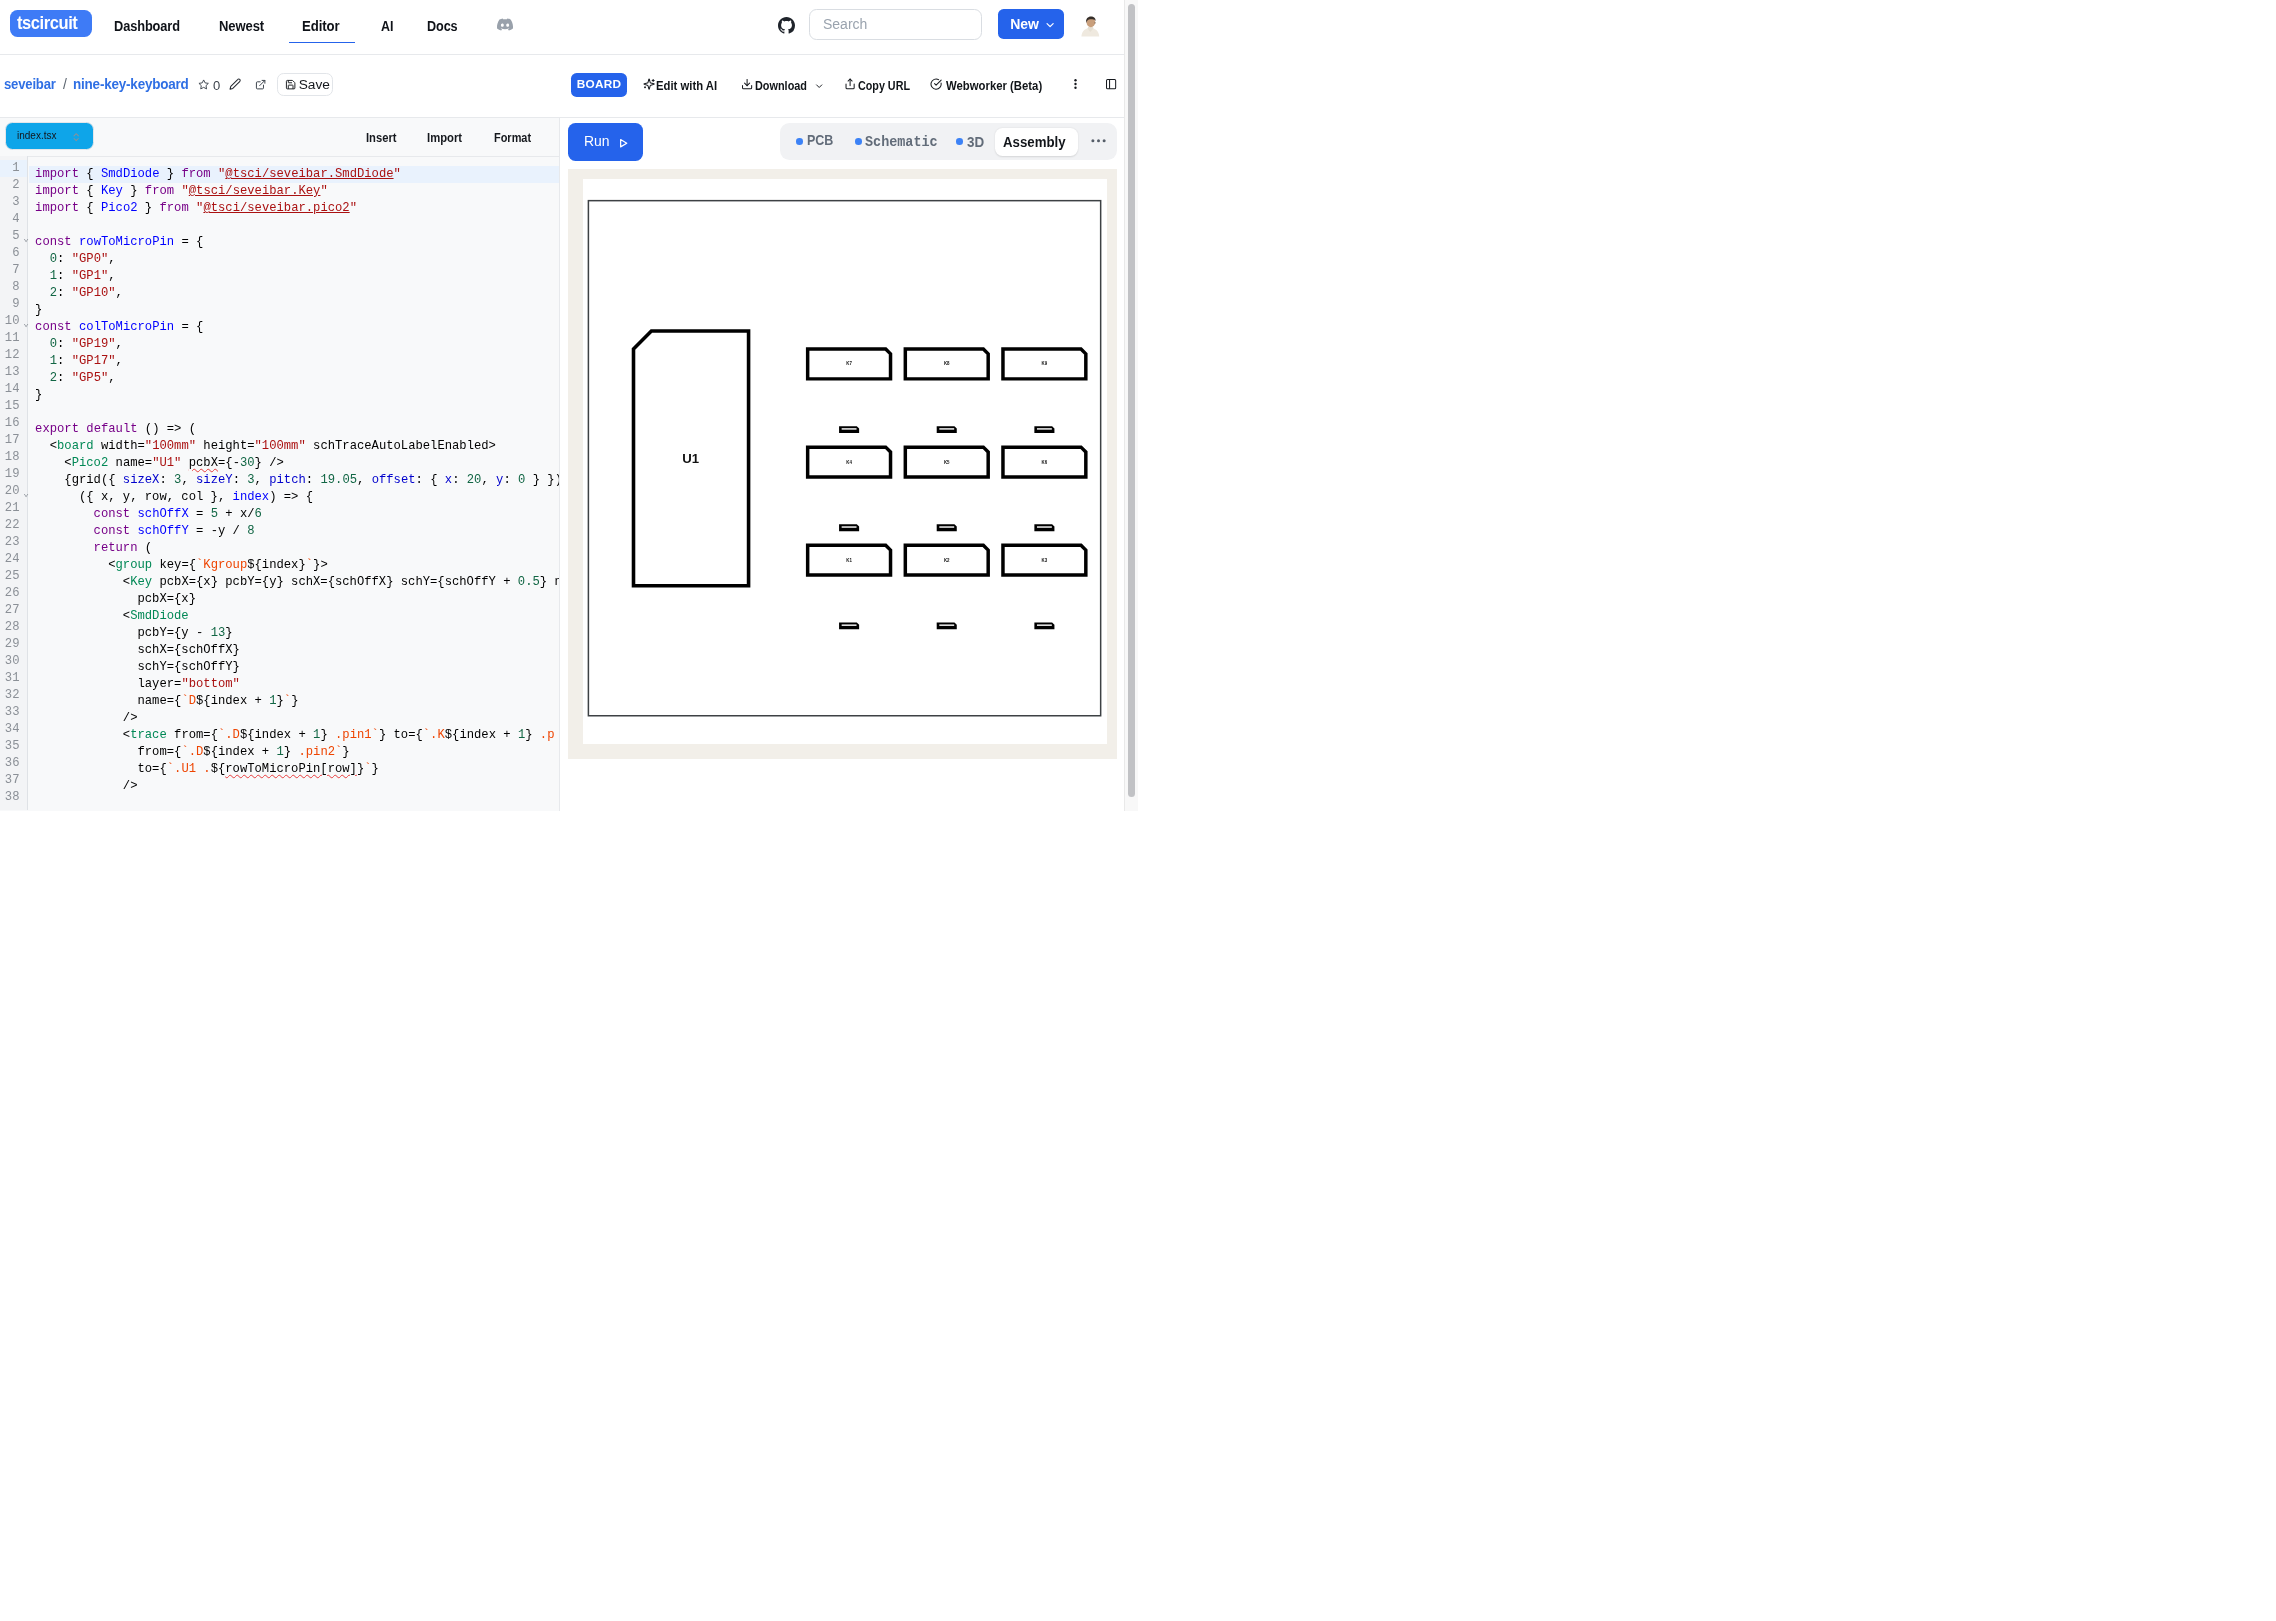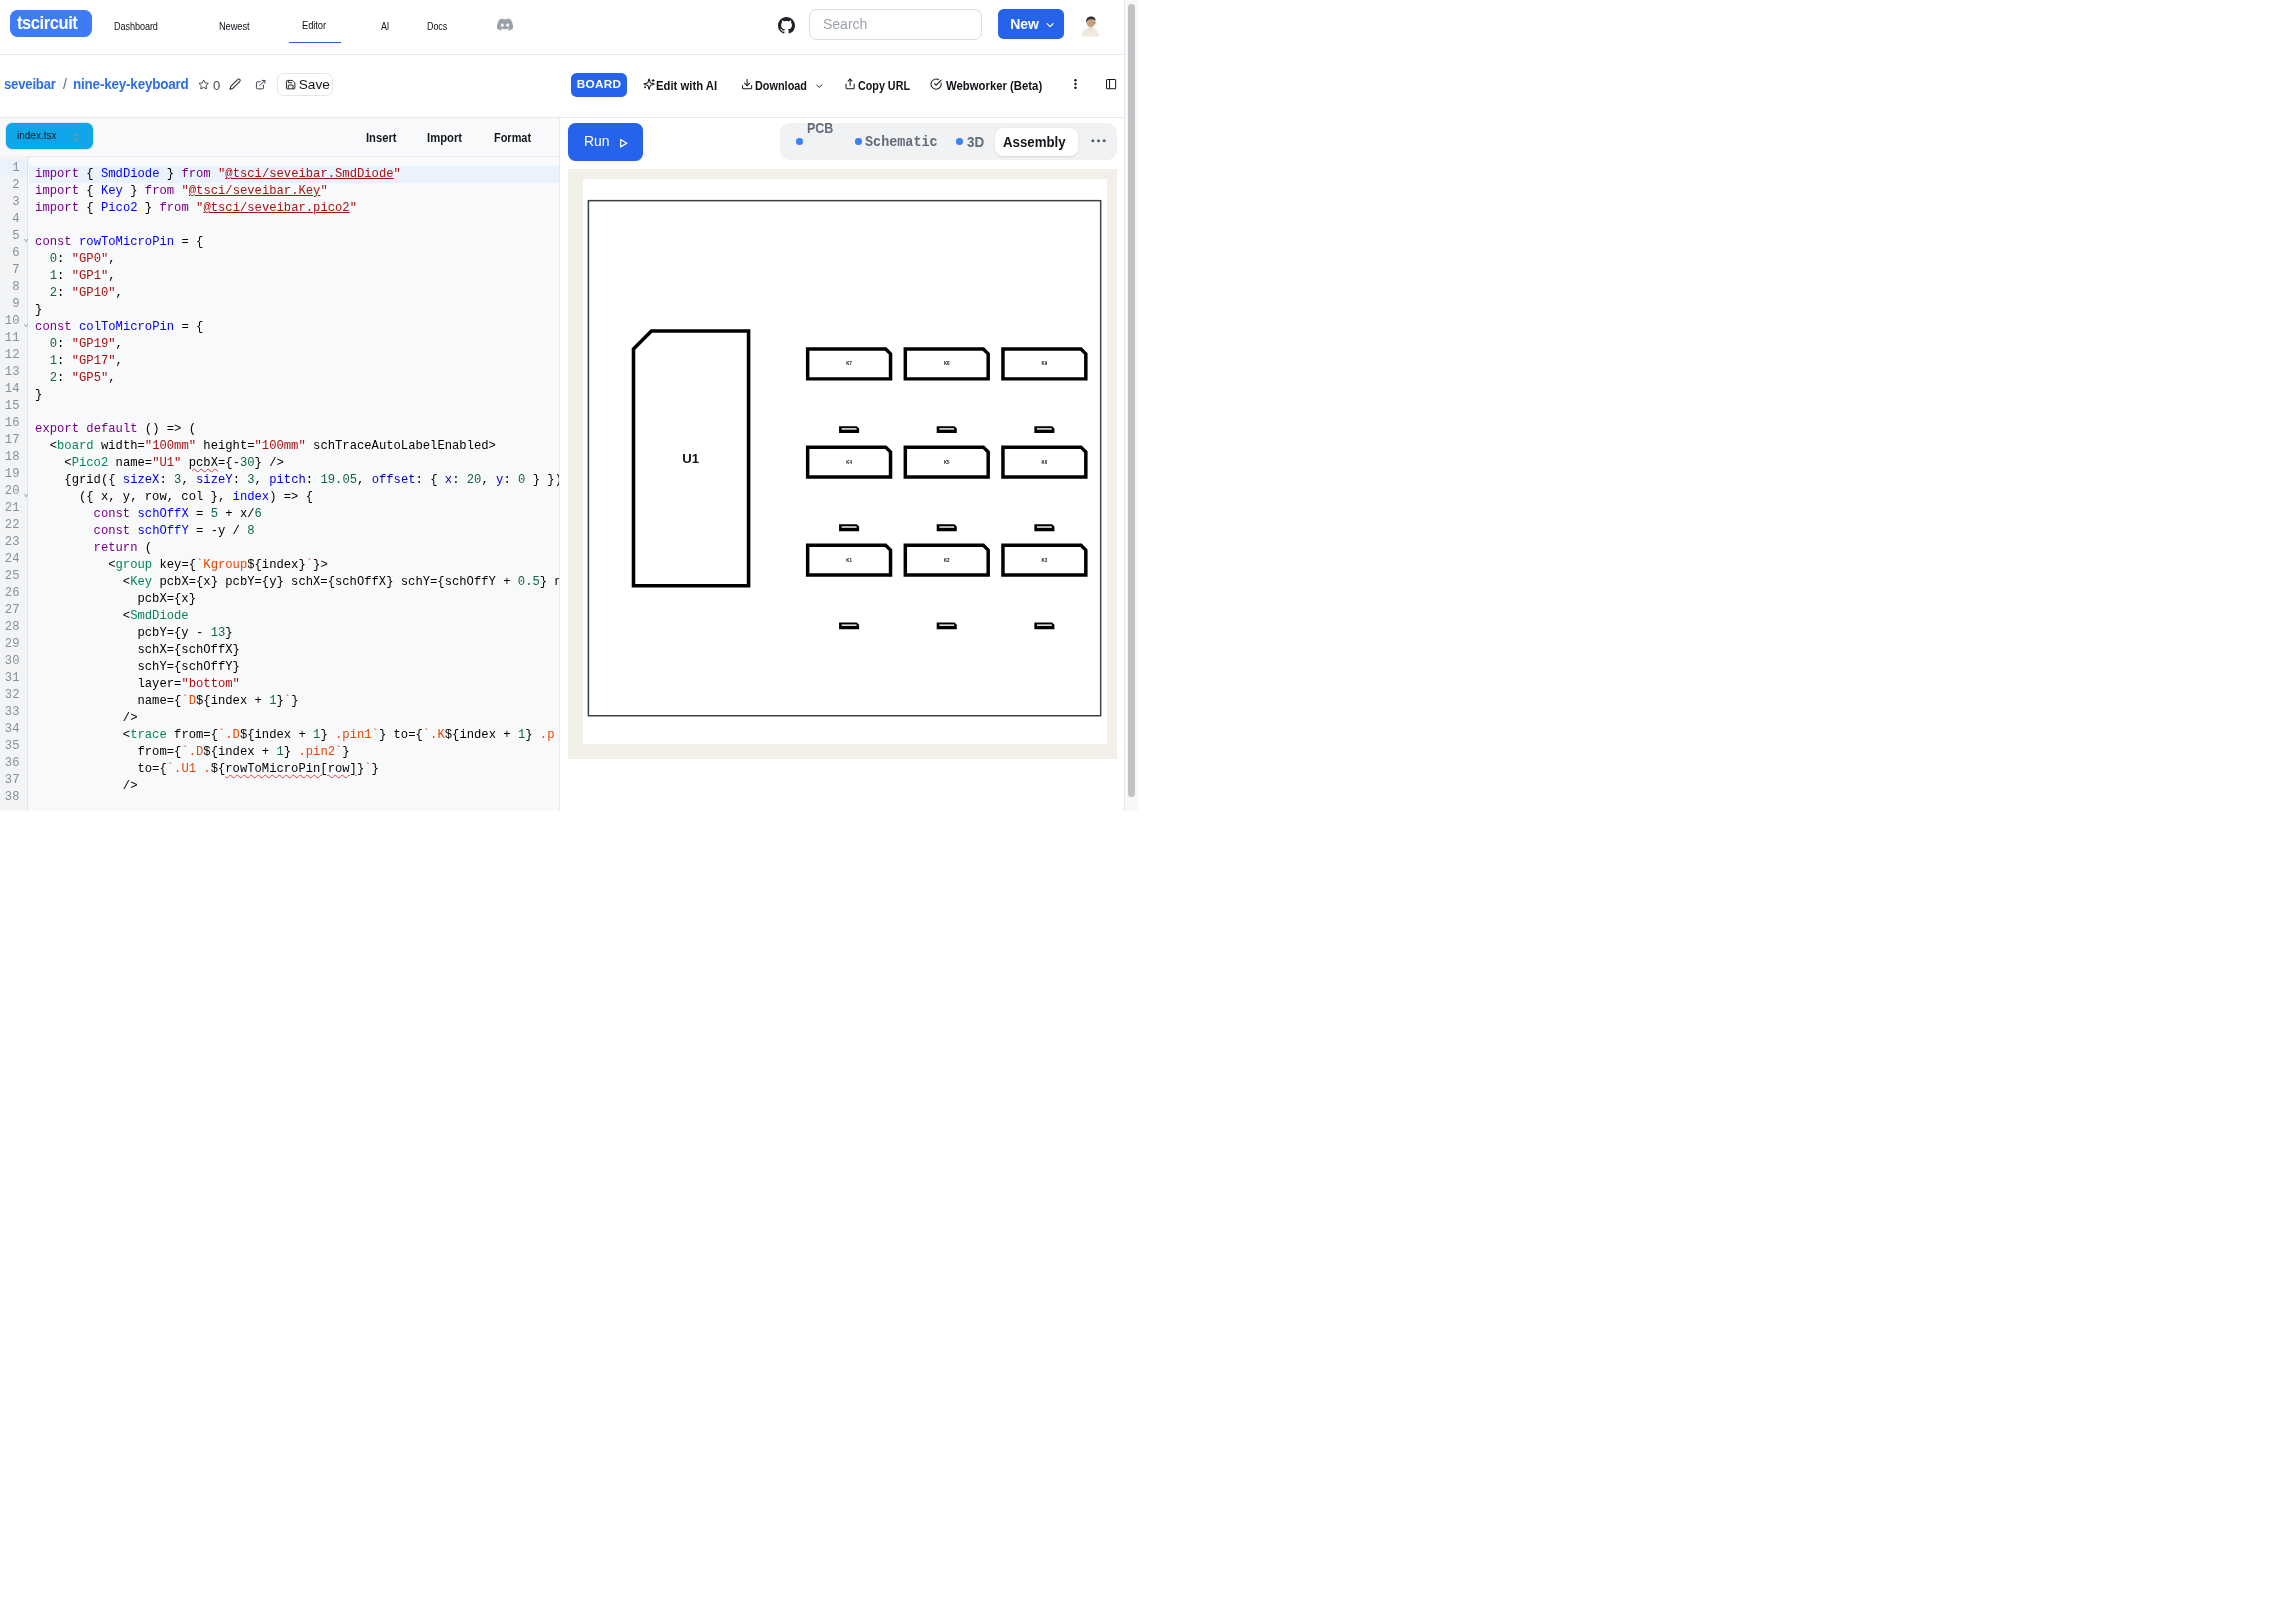--- a/index.html
+++ b/index.html
@@ -6,22 +6,22 @@
 html,body { width:1138px; height:811px; overflow:hidden; background:#fff;
   font-family:"Liberation Sans", sans-serif; }
 body { position:relative; }
 .abs { position:absolute; }
 
 #nav { position:absolute; left:0; top:0; width:1124px; height:55px; background:#fff;
   border-bottom:0.9px solid #e7e9ec; }
 #logo { position:absolute; left:10.4px; top:10.4px; width:82px; height:27px; background:#3e7bf6;
   border-radius:7.5px; color:#fff; font-size:19px; font-weight:700; text-align:center;
   line-height:26px; letter-spacing:-0.5px; }
-.navitem { position:absolute; top:0; height:53px; line-height:53px; font-size:10px;
-  font-weight:400; color:#0f1218; letter-spacing:-0.1px; }
+.navitem { position:absolute; top:0; height:53px; line-height:53px; font-size:14px;
+  font-weight:700; color:#0f1218; letter-spacing:-0.1px; }
 #nav-editor { border-bottom:1.9px solid #2563eb; height:43px; line-height:52px;
   padding-left:13px; padding-right:13px; }
 #bar2 { position:absolute; left:0; top:55px; width:1124px; height:63px; background:#fff;
   border-bottom:0.9px solid #e7e9ec; }
 .crumb { font-size:14px; font-weight:700; color:#2f6fe4; letter-spacing:-0.2px; }
 .b2txt { font-size:13px; font-weight:600; color:#101418; }
 .pill-blue { background:#2563eb; color:#fff; border-radius:5.6px; }
 
 #editor-pane { position:absolute; left:0; top:118px; width:560px; height:693px;
   background:#f8f9fa; border-right:0.9px solid #e7e9ec; }
@@ -253,21 +253,21 @@
 
 <div id="preview"></div>
 <div id="run-btn">
     <span class="fit" style="position:absolute; left:16px; top:9px; transform:scaleX(0.93);">Run</span>
   <svg class="abs" style="left:51px; top:14.6px;" width="9" height="10.4" viewBox="0 0 22 24" fill="none" stroke="#fff" stroke-width="3" stroke-linejoin="round">
       <polygon points="4 3 19 12 4 21 4 3"></polygon>
     </svg>
 </div>
 <div id="tabbar"></div>
 <span class="dot" style="left:796px; top:138px;"></span>
-<span class="tabtxt abs" style="left:807px; top:120px;text-align:right;"><span class="fit" style="transform:scaleX(0.893);">PCB</span></span>
+<span class="tabtxt abs" style="left:807px; top:132px;text-align:right;"><span class="fit" style="transform:scaleX(0.893);">PCB</span></span>
 <span class="dot" style="left:855px; top:138px;"></span>
 <span class="tabtxt abs" style="left:865px; top:134px;font-family:Liberation Mono, monospace;"><span class="fit" style="transform:scaleX(0.96);">Schematic</span></span>
 <span class="dot" style="left:956px; top:138px;"></span>
 <span class="tabtxt abs" style="left:967px; top:134px;"><span class="fit" style="transform:scaleX(0.958);">3D</span></span>
 <svg class="abs" style="left:1090px; top:137px;" width="17" height="7.5" viewBox="0 0 18 8" fill="#555d68">
     <circle cx="3" cy="4" r="1.6"></circle>
     <circle cx="9" cy="4" r="1.6"></circle>
     <circle cx="15" cy="4" r="1.6"></circle>
   </svg>
 <div id="tab-assembly"><span class="fit" style="transform:scaleX(0.945);">Assembly</span></div>

